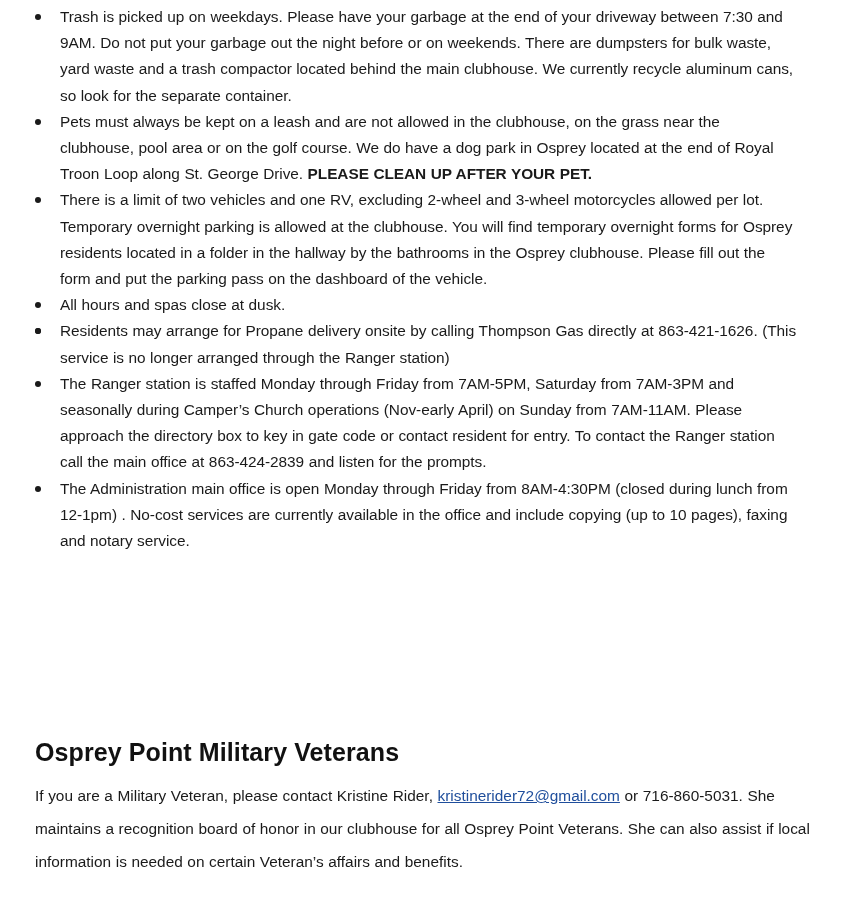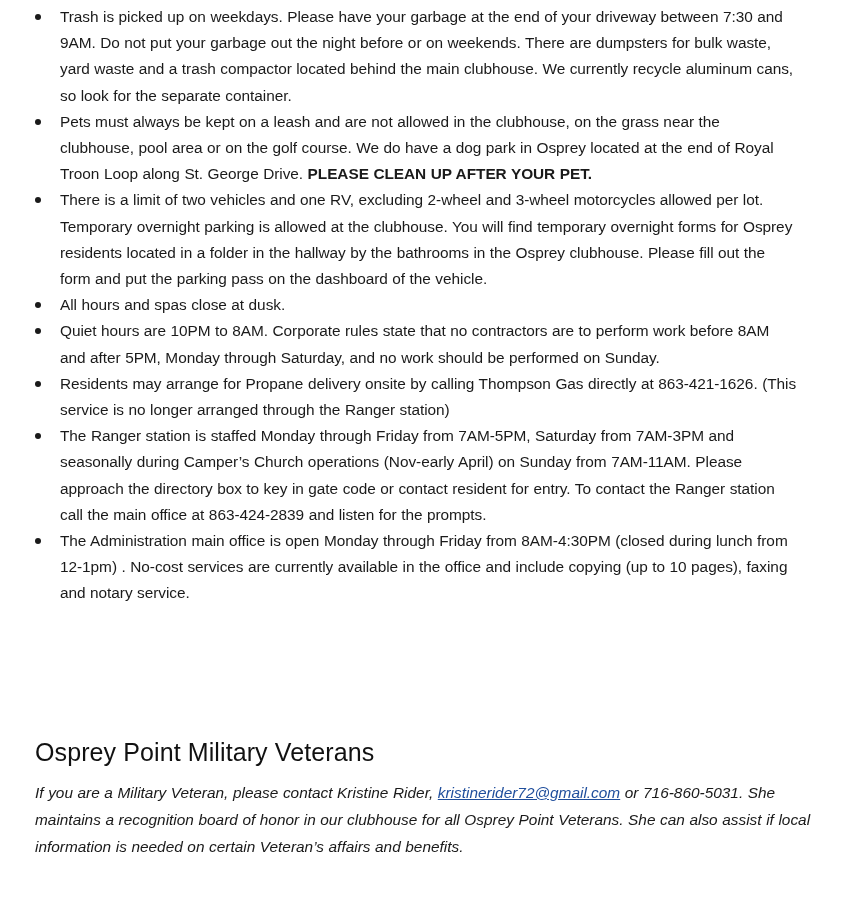--- a/index.html
+++ b/index.html
@@ -52,34 +52,33 @@
     .bold {
       font-weight: bold;
       margin-top: 24px;
     }
     h2.section-title {
       position: absolute;
       left: 35px;
       top: 738px;
       margin: 0;
       font-size: 25px;
-      font-weight: normal;
+      font-weight: bold;
       letter-spacing: 0.1px;
       color: #111111;
     }
     p.veterans-text {
       position: absolute;
       left: 35px;
       top: 779px;
       width: 790px;
       margin: 0;
       font-size: 15.4px;
-      line-height: 27px;
+      line-height: 33px;
       word-spacing: 0.3px;
-      font-style: italic;
     }
     a.email-link {
       color: #1f4e9c;
       text-decoration: underline;
     }
   </style>
 </head>
 <body>
 
 <div class="page">
@@ -96,21 +95,20 @@
     <li>
       <span class="bullet"></span>
       <span>There is a limit of two vehicles and one RV, excluding 2-wheel and 3-wheel motorcycles allowed per lot.  Temporary overnight parking is allowed at the clubhouse.  You will find temporary overnight forms for Osprey residents located in a folder in the hallway by the bathrooms in the Osprey clubhouse.  Please fill out the form and put the parking pass on the dashboard of the vehicle.</span>
     </li>
     <li>
       <span class="bullet"></span>
       <span>All hours and spas close at dusk.</span>
     </li>
     <li>
       <span class="bullet"></span>
-      <span>Quiet hours are 10PM to 8AM.  Corporate rules state that no contractors are to perform work before 8AM and after 5PM, Monday through Saturday, and no work should be performed on Sunday.</span>
     </li>
     <li>
       <span class="bullet"></span>
       <span>Residents may arrange for Propane delivery onsite by calling Thompson Gas directly at 863-421-1626. (This service is no longer arranged through the Ranger station)</span>
     </li>
     <li>
       <span class="bullet"></span>
       <span>The Ranger station is staffed Monday through Friday from 7AM-5PM, Saturday from 7AM-3PM and seasonally during Camper’s Church operations (Nov-early April) on Sunday from 7AM-11AM.  Please approach the directory box to key in gate code or contact resident for entry.  To contact the Ranger station call the main office at 863-424-2839 and listen for the prompts.</span>
     </li>
     <li>

